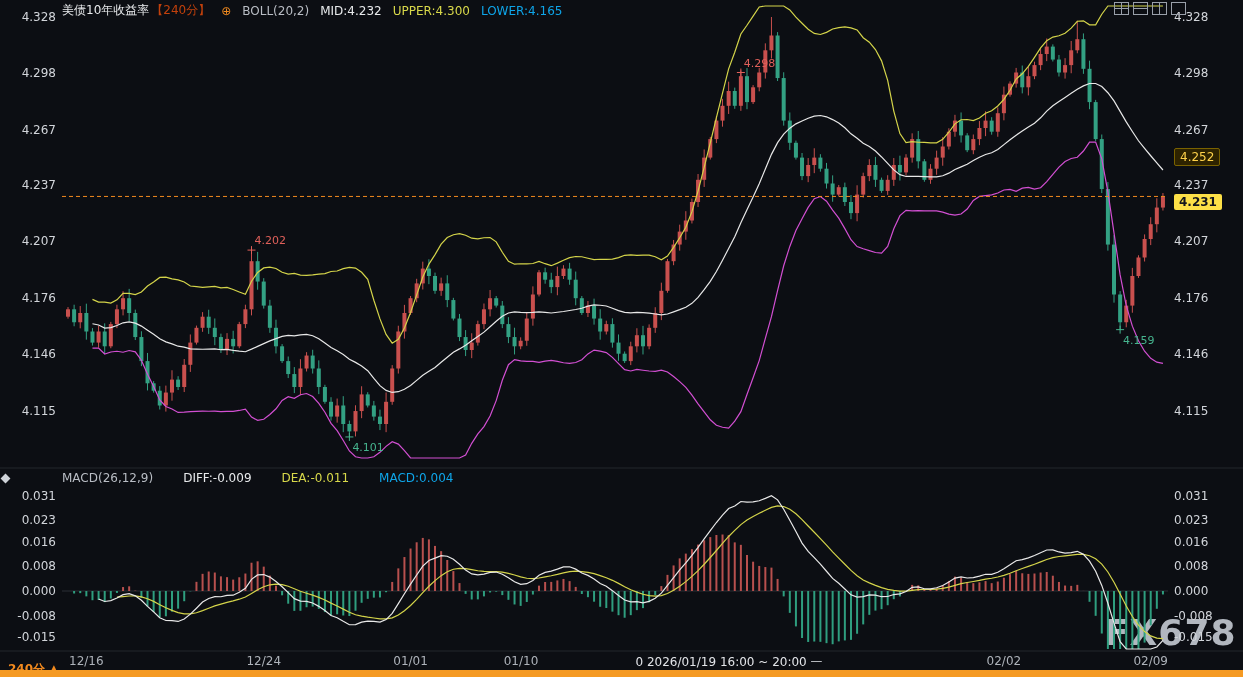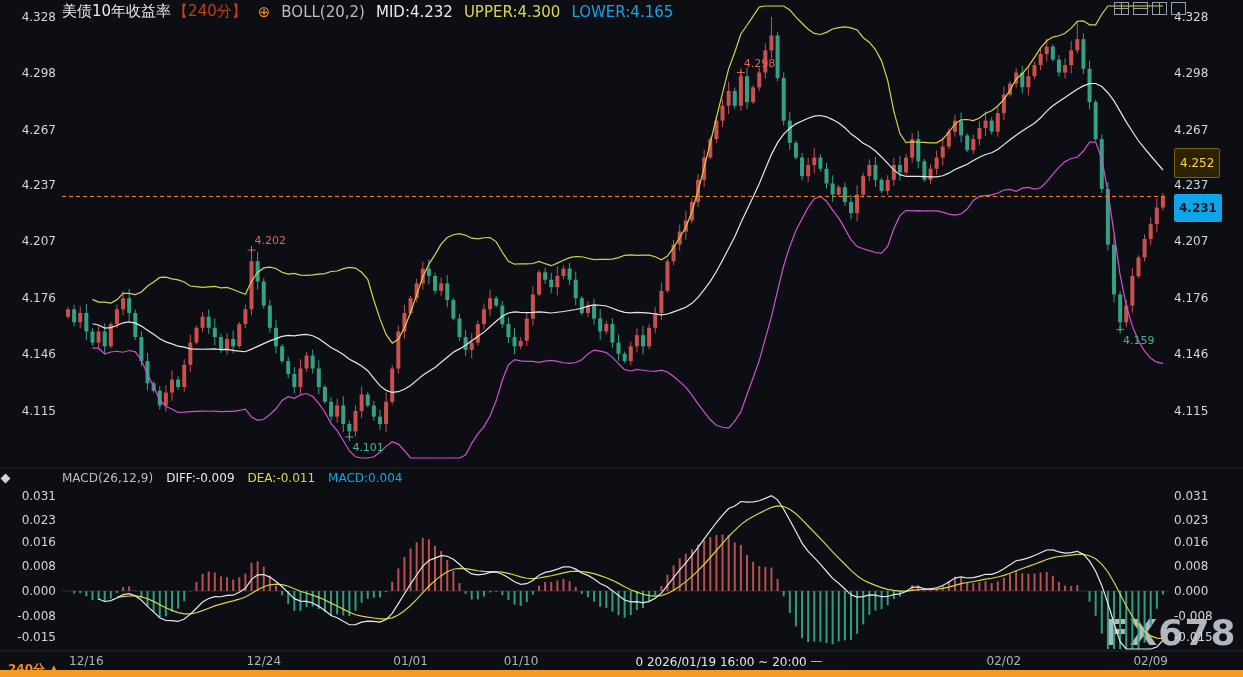--- a/index.html
+++ b/index.html
@@ -1,34 +1,34 @@
 <!DOCTYPE html>
 <html><head>
 <meta charset="utf-8">
 <style>
   html,body{margin:0;padding:0;background:#000;}
   .stage{position:relative;width:1243px;height:677px;background:#0c0e13;overflow:hidden;
          font-family:"DejaVu Sans",sans-serif;}
   #chart-svg{position:absolute;left:0;top:0;z-index:2;}
   .header{position:absolute;left:62px;top:2px;display:flex;gap:11px;align-items:center;
-          font-size:15px;z-index:5;white-space:nowrap;}
-  .macd-header{position:absolute;left:62px;top:471px;display:flex;gap:13px;font-size:12px;z-index:5;white-space:nowrap;}
+          font-size:12px;z-index:5;white-space:nowrap;}
+  .macd-header{position:absolute;left:62px;top:471px;display:flex;gap:30px;font-size:12px;z-index:5;white-space:nowrap;}
   .c-white{color:#e8eaec}.c-gray{color:#b9bdc4}.c-yellow{color:#d8d84a}
   .c-magenta{color:#0ea5e9}.c-orangered{color:#c2410c}.c-orange{color:#f28a1e}
   .win-icons{position:absolute;left:1114px;top:2px;display:flex;gap:4px;z-index:5;}
   .win-icon{width:13px;height:11px;border:1px solid #9aa0aa;position:relative;display:inline-block;background:transparent;}
   .win-icon .v{position:absolute;left:6px;top:0;bottom:0;width:1px;background:#9aa0aa;}
   .win-icon .h{position:absolute;top:5px;left:0;right:0;height:1px;background:#9aa0aa;}
   #left-axis{position:absolute;left:0;top:0;width:56px;height:677px;z-index:4;}
   #left-axis .axis-label{width:56px;text-align:right;}
   #right-axis{position:absolute;left:1174px;top:0;width:69px;height:677px;z-index:4;}
   .axis-label{position:absolute;font-size:12px;color:#d2d5da;line-height:14px;}
-  .price-tag{position:absolute;left:0;padding:7px 5px;font-size:12px;border-radius:2px;line-height:14px;}
+  .price-tag{position:absolute;left:0;padding:1px 5px;font-size:12px;border-radius:2px;line-height:14px;}
   .price-tag.alert{background:#2e2300;border:1px solid #7a6200;color:#ffd24a;}
-  .price-tag.current{background:#0ea5e9;color:#14161c;font-weight:bold;}
+  .price-tag.current{background:#fde047;color:#14161c;font-weight:bold;}
   #xaxis-row{position:absolute;left:0;top:654px;width:994px;height:16px;z-index:4;}
   .x-label{position:absolute;top:0;transform:translateX(-50%);font-size:12px;color:#aeb3ba;white-space:nowrap;}
   .x-label.crosshair{color:#e2e4e8;}
   .footer-interval{position:absolute;left:8px;top:654px;font-size:12px;font-weight:bold;
                    color:#f28a1e;z-index:6;white-space:nowrap;margin-top:7px;}
   .watermark{position:absolute;left:1104px;top:612px;font-size:36px;font-weight:bold;
              color:#b2b7bf;z-index:1;letter-spacing:1px;}
   .bottom-strip{position:absolute;left:0;bottom:0;width:1243px;height:7px;background:#f59a23;z-index:6;}
   .pane-handle{position:absolute;left:2px;top:475px;width:7px;height:7px;background:#cfd3d9;
                transform:rotate(45deg);z-index:5;}

